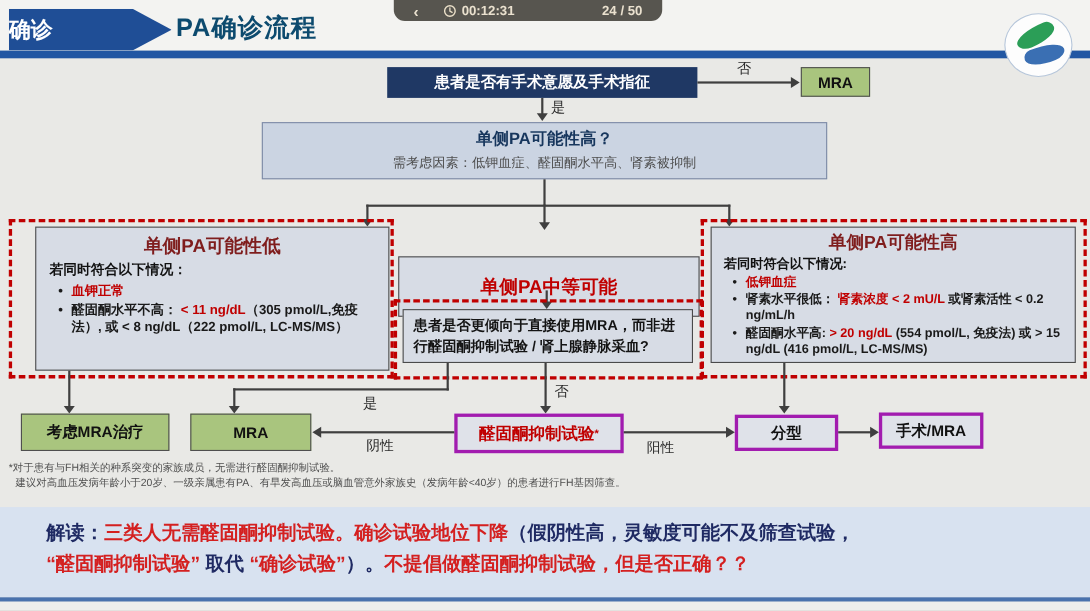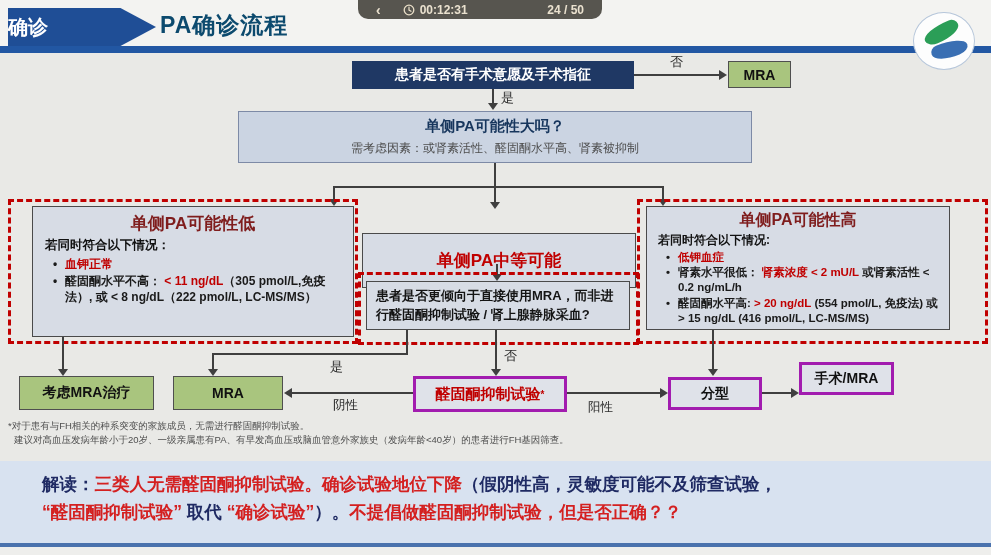--- a/index.html
+++ b/index.html
@@ -103,22 +103,22 @@
   <div class="box navybox" style="left:352px; top:61px; width:282px; height:28px;">患者是否有手术意愿及手术指征</div>
   <div class="hl" style="left:634px; top:74px; width:86px; height:2px;"></div>
   <div class="arr r" style="left:719px; top:70px;"></div>
   <div class="elabel" style="left:670px; top:53px;">否</div>
   <div class="box green" style="left:728px; top:61px; width:63px; height:27px;">MRA</div>
   <div class="vl" style="left:492px; top:89px; width:2px; height:15px;"></div>
   <div class="arr d" style="left:488px; top:103px;"></div>
   <div class="elabel" style="left:501px; top:89px;">是</div>
 
   <div class="box bigq" style="left:238px; top:111px; width:514px; height:52px; flex-direction:column;">
-    <div class="q-node-title">单侧PA可能性大吗？</div>
-    <div class="q-node-sub">需考虑因素：或肾素活性、醛固酮水平高、肾素被抑制</div>
+    <div class="q-node-title">单侧PA可能性高？</div>
+    <div class="q-node-sub">需考虑因素：低钾血症、醛固酮水平高、肾素被抑制</div>
   </div>
 
   <div class="vl" style="left:494px; top:163px; width:2px; height:24px;"></div>
   <div class="hl" style="left:333px; top:186px; width:331px; height:2px;"></div>
   <div class="vl" style="left:333px; top:186px; width:2px; height:14px;"></div>
   <div class="arr d" style="left:329px; top:199px;"></div>
   <div class="vl" style="left:494px; top:186px; width:2px; height:17px;"></div>
   <div class="arr d" style="left:490px; top:202px;"></div>
   <div class="vl" style="left:662px; top:186px; width:2px; height:14px;"></div>
   <div class="arr d" style="left:658px; top:199px;"></div>
@@ -141,21 +141,21 @@
 
   <div class="box innerbox" style="left:362px; top:209px; width:274px; height:55px;margin-top:24px;">
     <span class="midtitle">单侧PA中等可能</span>
   </div>
   <div class="vl" style="left:496px; top:264px; width:2px; height:11px;"></div>
   <div class="arr d" style="left:492px; top:274px;"></div>
   <div class="panel" style="left:358px; top:272px; width:281px; height:73px;"></div>
   <div class="innerbox midq" style="left:366px; top:281px; width:264px; height:49px;">患者是否更倾向于直接使用MRA，而非进行醛固酮抑制试验 / 肾上腺静脉采血?</div>
 
   <div class="panel" style="left:637px; top:199px; width:351px; height:145px;"></div>
-  <div class="innerbox" style="left:646px; top:206px; width:304px; height:124px; padding:1px 5px;">
+  <div class="innerbox" style="left:646px; top:206px; width:332px; height:124px; padding:1px 5px;">
     <div class="ptitle" style="font-size:16px; margin:2px 0 1px;">单侧PA可能性高</div>
     <div class="cond" style="font-size:12px; margin-bottom:1px;">若同时符合以下情况:</div>
     <div class="bullets" style="font-size:11.5px; line-height:1.32;">
       <div class="brow">
         <span class="bmark">•</span>
         <span class="redb">低钾血症</span>
       </div>
       <div class="brow">
         <span class="bmark">•</span>
         <span><span>肾素水平很低：</span><span class="redb"> 肾素浓度 &lt; 2 mU/L </span><span>或肾素活性 &lt; 0.2 ng/mL/h</span></span>
@@ -183,21 +183,21 @@
   <div class="vl" style="left:712px; top:330px; width:2px; height:40px;"></div>
   <div class="arr d" style="left:708px; top:369px;"></div>
 
   <div class="box green" style="left:19px; top:376px; width:135px; height:34px;">考虑MRA治疗</div>
   <div class="box green" style="left:173px; top:376px; width:110px; height:34px;">MRA</div>
   <div class="box grayb supp" style="left:413px; top:376px; width:154px; height:36px;">
     <span class="redb">醛固酮抑制试验</span>
       <span class="redb" style="font-size:10px; vertical-align:top;">*</span>
   </div>
   <div class="box grayb" style="left:668px; top:377px; width:94px; height:33px;">分型</div>
-  <div class="box grayb" style="left:799px; top:362px; width:95px; height:33px;">手术/MRA</div>
+  <div class="box grayb" style="left:799px; top:375px; width:95px; height:33px;">手术/MRA</div>
 
   <div class="hl" style="left:291px; top:392px; width:122px; height:2px;"></div>
   <div class="arr l" style="left:284px; top:388px;"></div>
   <div class="elabel" style="left:333px; top:397px; font-size:12.5px;">阴性</div>
 
   <div class="hl" style="left:567px; top:392px; width:94px; height:2px;"></div>
   <div class="arr r" style="left:660px; top:388px;"></div>
   <div class="elabel" style="left:588px; top:399px; font-size:12.5px;">阳性</div>
 
   <div class="hl" style="left:762px; top:392px; width:31px; height:2px;"></div>

